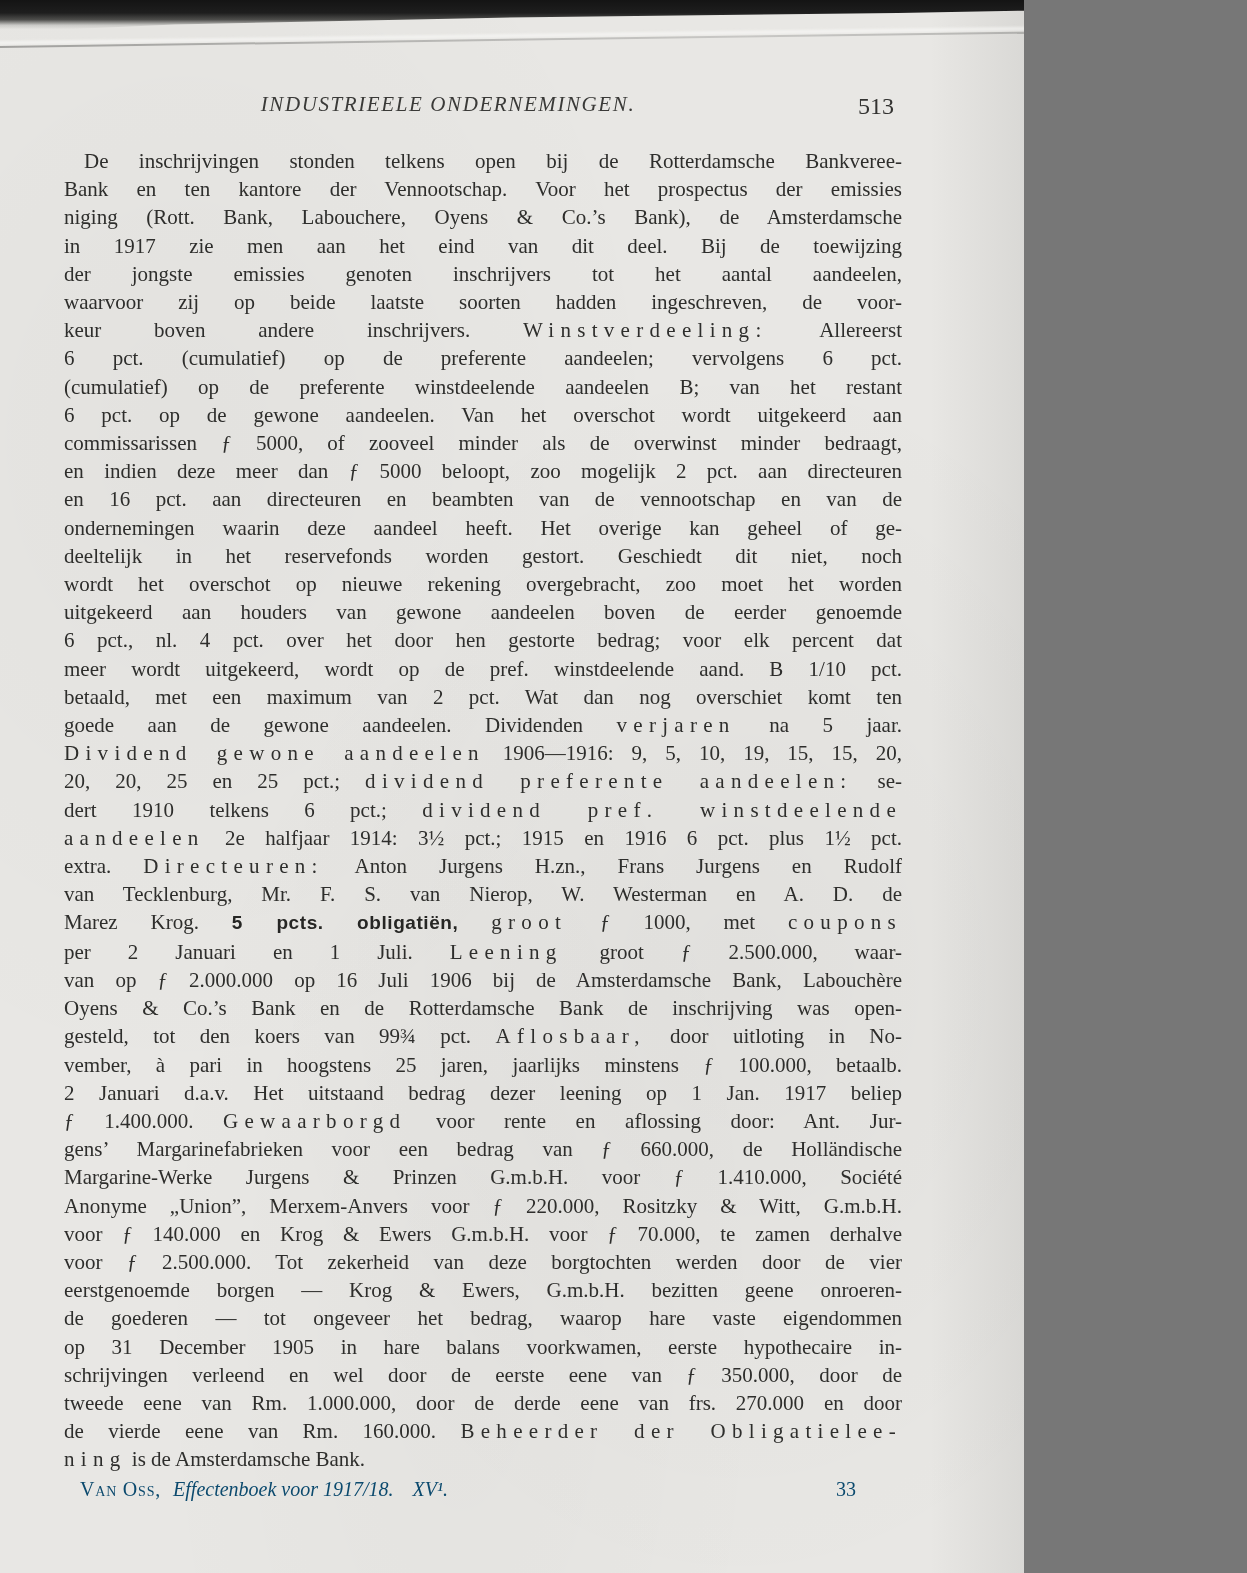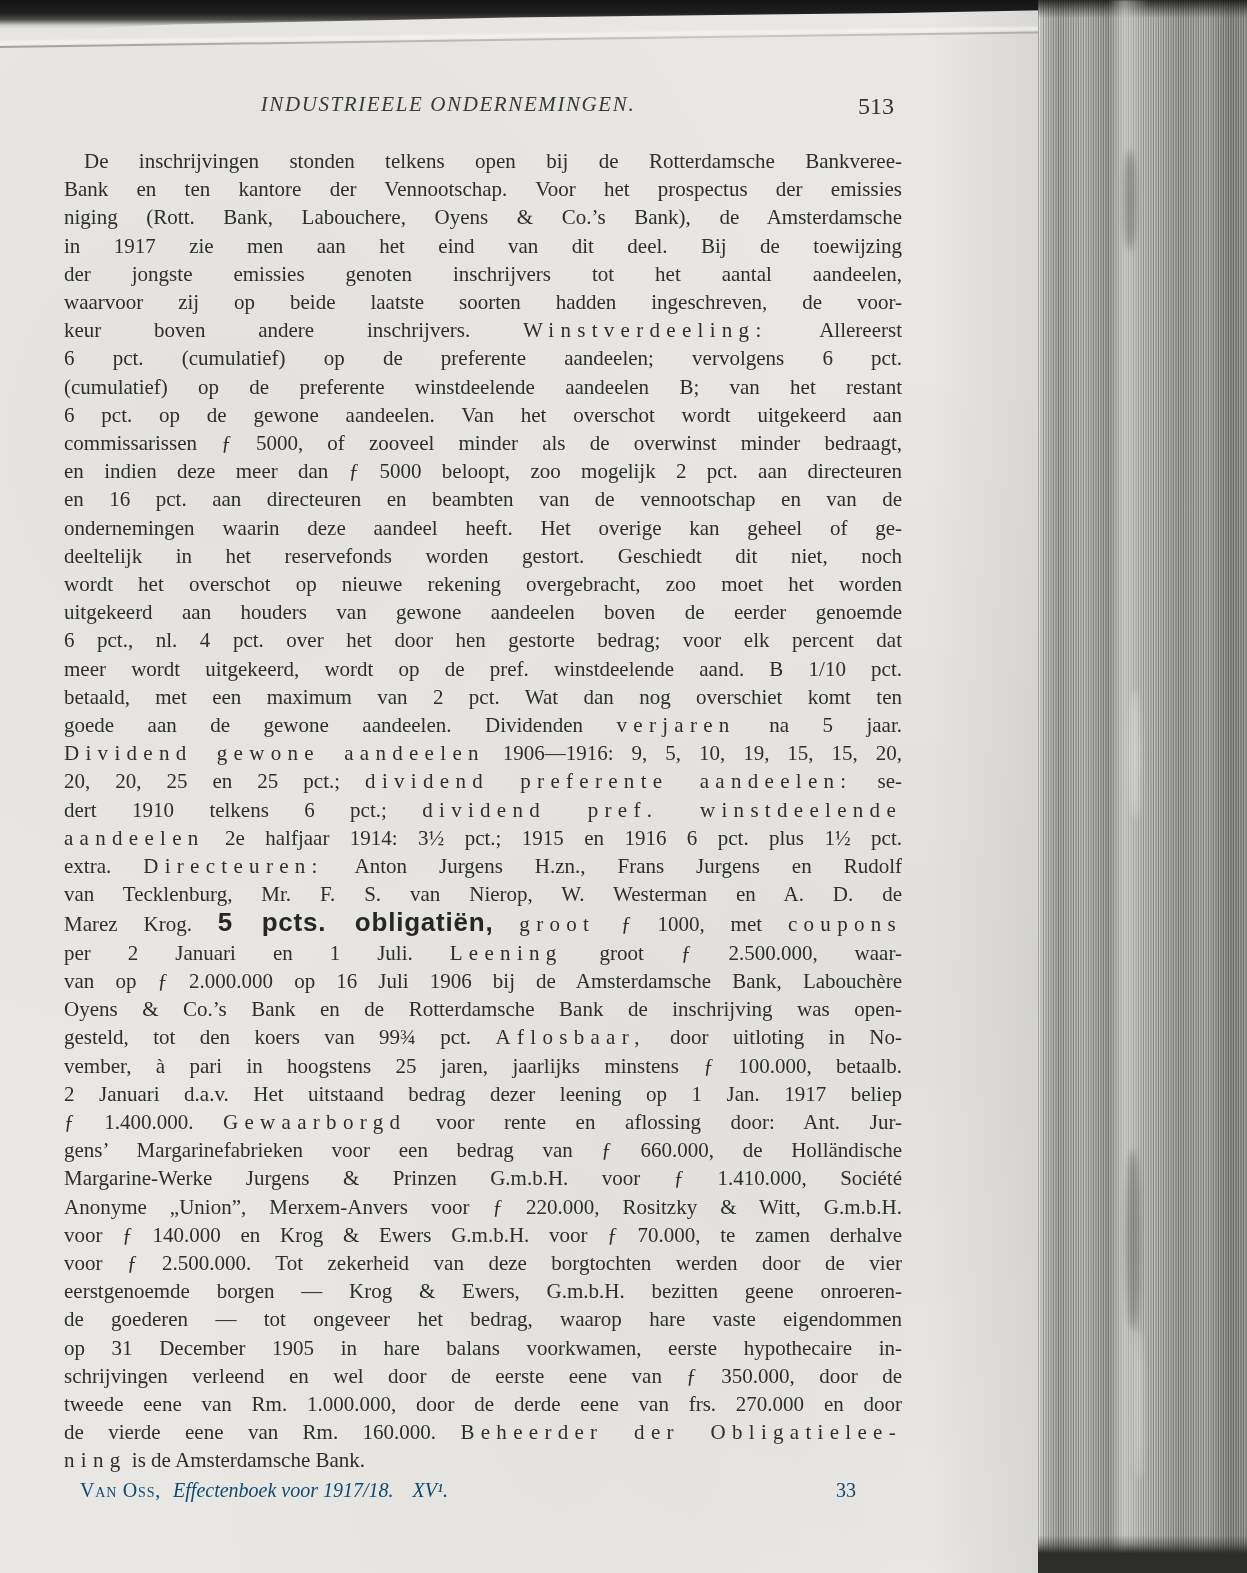--- a/index.html
+++ b/index.html
@@ -1,19 +1,19 @@
 <!DOCTYPE html>
 <html><head>
 <meta charset="utf-8">
 <style>
   html,body{margin:0;padding:0;}
   body{background:#777;}
   .page-wrap{
     position:relative;
-    width:1247px;height:1573px;
+    width:1024px;height:1573px;
     background:#e8e7e4;
     overflow:hidden;
     font-family:"Liberation Serif","DejaVu Serif",serif;
   }
   
   .paper-noise{
     position:absolute;inset:0;pointer-events:none;
     background:
       radial-gradient(ellipse at 18% 28%, rgba(0,0,0,0.025), transparent 42%),
       radial-gradient(ellipse at 72% 62%, rgba(0,0,0,0.03), transparent 46%),
@@ -83,21 +83,21 @@
   .header-num{position:absolute;right:8px;top:1px;font-size:24px;font-style:normal;color:#333331;}
 
   .body-par{font-size:21px;line-height:28.2px;color:#2e2e2c;}
   .line{text-align:justify;text-align-last:justify;}
   .line.indent{text-indent:20px;}
   .line.last{text-align-last:left;}
   .seg-n{}
   .seg-sp{letter-spacing:0.30em;}
   .seg-b{
     font-family:"Liberation Sans","DejaVu Sans",sans-serif;
-    font-weight:bold;font-size:26px;letter-spacing:0.03em;color:#262624;
+    font-weight:bold;font-size:19px;letter-spacing:0.03em;color:#262624;
   }
 
   .footer-row{position:relative;margin-top:4px;font-size:20px;color:#0c4a6e;padding-left:16px;}
   .footer-pub{font-variant:small-caps;letter-spacing:0.04em;}
   .footer-title{font-style:italic;margin-left:7px;}
   .footer-vol{font-style:italic;margin-left:14px;}
   .footer-num{position:absolute;left:772px;top:0;font-style:normal;}
 </style>
 </head>
 <body>

